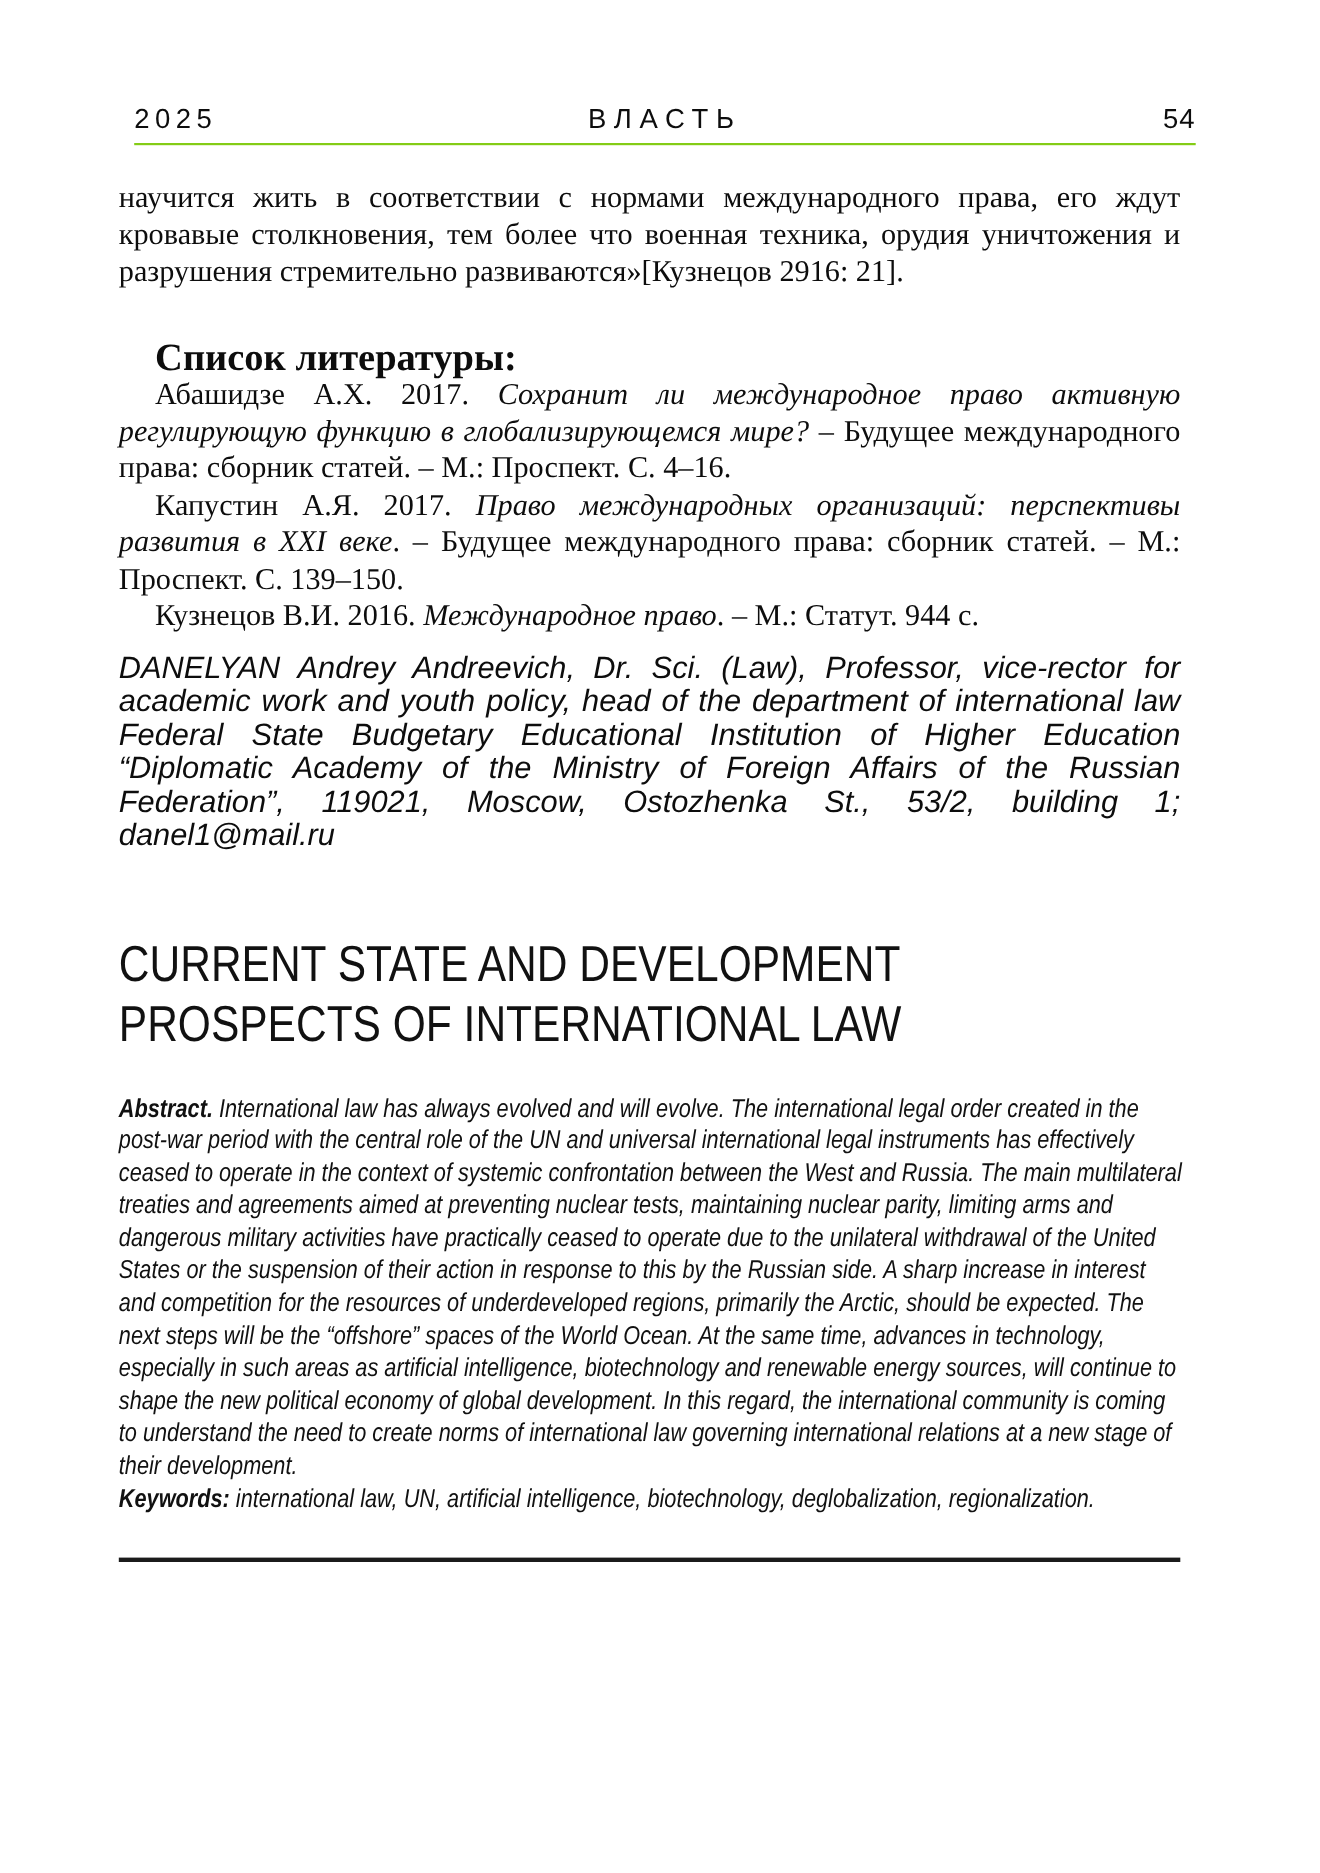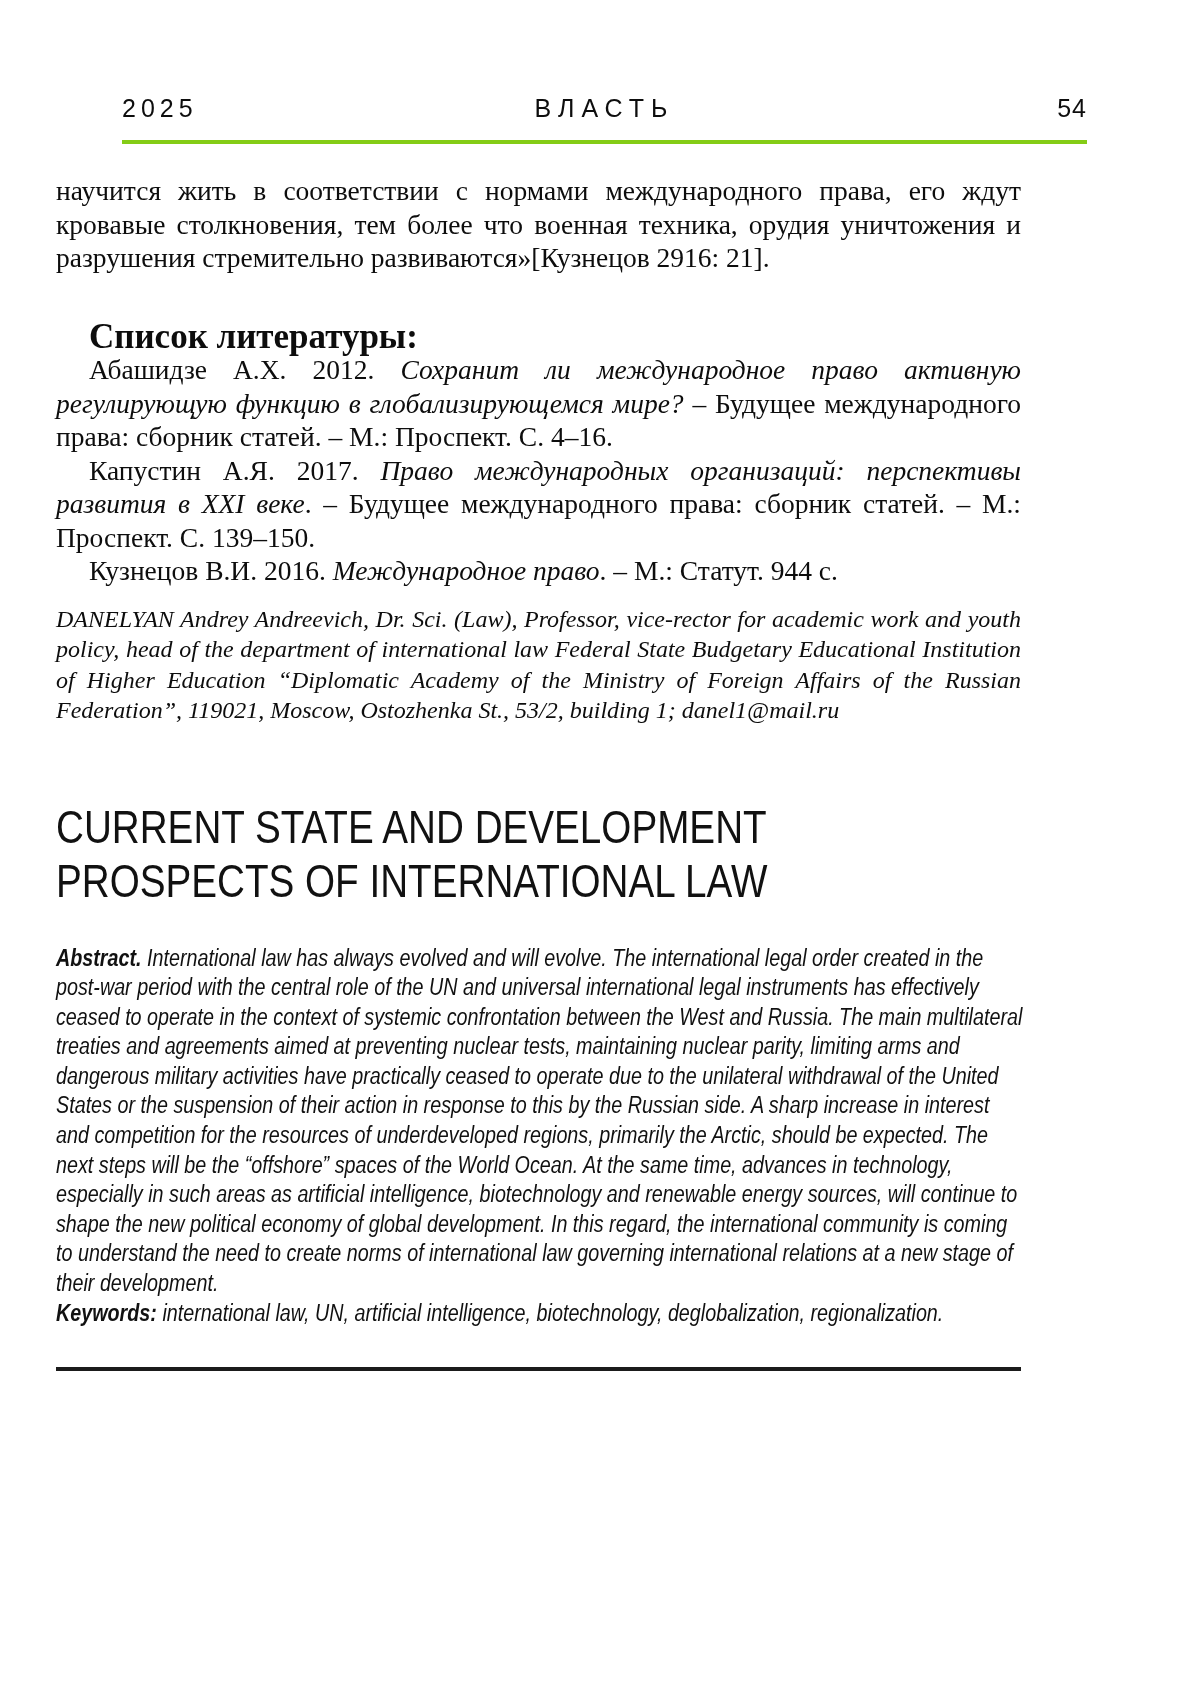--- a/index.html
+++ b/index.html
@@ -11,37 +11,37 @@
     background: #ffffff;
     color: #0d0d0d;
     overflow: hidden;
   }
   .page-header {
     position: relative;
     display: flex;
     justify-content: space-between;
     align-items: flex-start;
     margin: 94px 113px 0 122px;
-    padding-bottom: 18px;
-    border-bottom: 4px solid #84cc16;
+    padding-bottom: 8px;
+    border-bottom: 2px solid #84cc16;
     font-family: "Liberation Sans", sans-serif;
     font-size: 25px;
     line-height: 28px;
     font-weight: 500;
   }
   .hdr-year { letter-spacing: 5px; }
   .hdr-journal {
     position: absolute;
     left: 50%;
     transform: translateX(-50%);
     letter-spacing: 7px;
   }
   .hdr-pageno { letter-spacing: 1px; }
 
-  .content { width: 965px; margin-left: 56px; }
+  .content { width: 965px; margin-left: 108px; }
 
   .body-text {
     font-family: "Liberation Serif", serif;
     font-size: 27.5px;
     line-height: 33.5px;
     text-align: justify;
   }
   .closing-par { margin-top: 30px; }
 
   .references { margin-top: 45px; }
@@ -56,23 +56,23 @@
     font-family: "Liberation Serif", serif;
     font-size: 27.5px;
     line-height: 33.5px;
     text-align: justify;
     text-indent: 33px;
   }
   .ref i { font-style: italic; }
 
   .author-info {
     margin-top: 16px;
-    font-family: Liberation Serif, serif;
+    font-family: Liberation Sans, sans-serif;
     font-style: italic;
-    font-size: 24px;
+    font-size: 28px;
     line-height: 30.5px;
     text-align: justify;
   }
 
   .title-en {
     margin-top: 74px;
     width: 1000px;
     transform: scaleX(0.84);
     transform-origin: 0 0;
     font-family: "Liberation Sans", sans-serif;
@@ -112,21 +112,21 @@
     <span class="hdr-pageno">54</span>
   </header>
 
   <main class="content">
 
     <p class="body-text closing-par">научится жить в соответствии с нормами международного права, его ждут кровавые столкновения, тем более что военная техника, орудия уничтожения и разрушения стремительно развиваются»[Кузнецов 2916: 21].</p>
 
     <section class="references">
       <p class="ref-heading">Список литературы:</p>
 
-      <p class="ref"><span>Абашидзе А.Х. 2012. </span><i>Сохранит ли международное право активную регулирующую функцию в глобализирующемся мире?</i><span> – Будущее международного права: сборник статей. – М.: Проспект. С. 4–16.</span></p>
+      <p class="ref"><span>Абашидзе А.Х. 2017. </span><i>Сохранит ли международное право активную регулирующую функцию в глобализирующемся мире?</i><span> – Будущее международного права: сборник статей. – М.: Проспект. С. 4–16.</span></p>
 
 
       <p class="ref"><span>Капустин А.Я. 2017. </span><i>Право международных организаций: перспективы развития в XXI веке</i><span>. – Будущее международного права: сборник статей. – М.: Проспект. С. 139–150.</span></p>
 
       <p class="ref"><span>Кузнецов В.И. 2016. </span><i>Международное право</i><span>. – М.: Статут. 944 с.</span></p>
 
     </section>
 
     <p class="author-info">DANELYAN Andrey Andreevich, Dr. Sci. (Law), Professor, vice-rector for academic work and youth policy, head of the department of international law Federal State Budgetary Educational Institution of Higher Education “Diplomatic Academy of the Ministry of Foreign Affairs of the Russian Federation”, 119021, Moscow, Ostozhenka St., 53/2, building 1; danel1@mail.ru</p>
 

